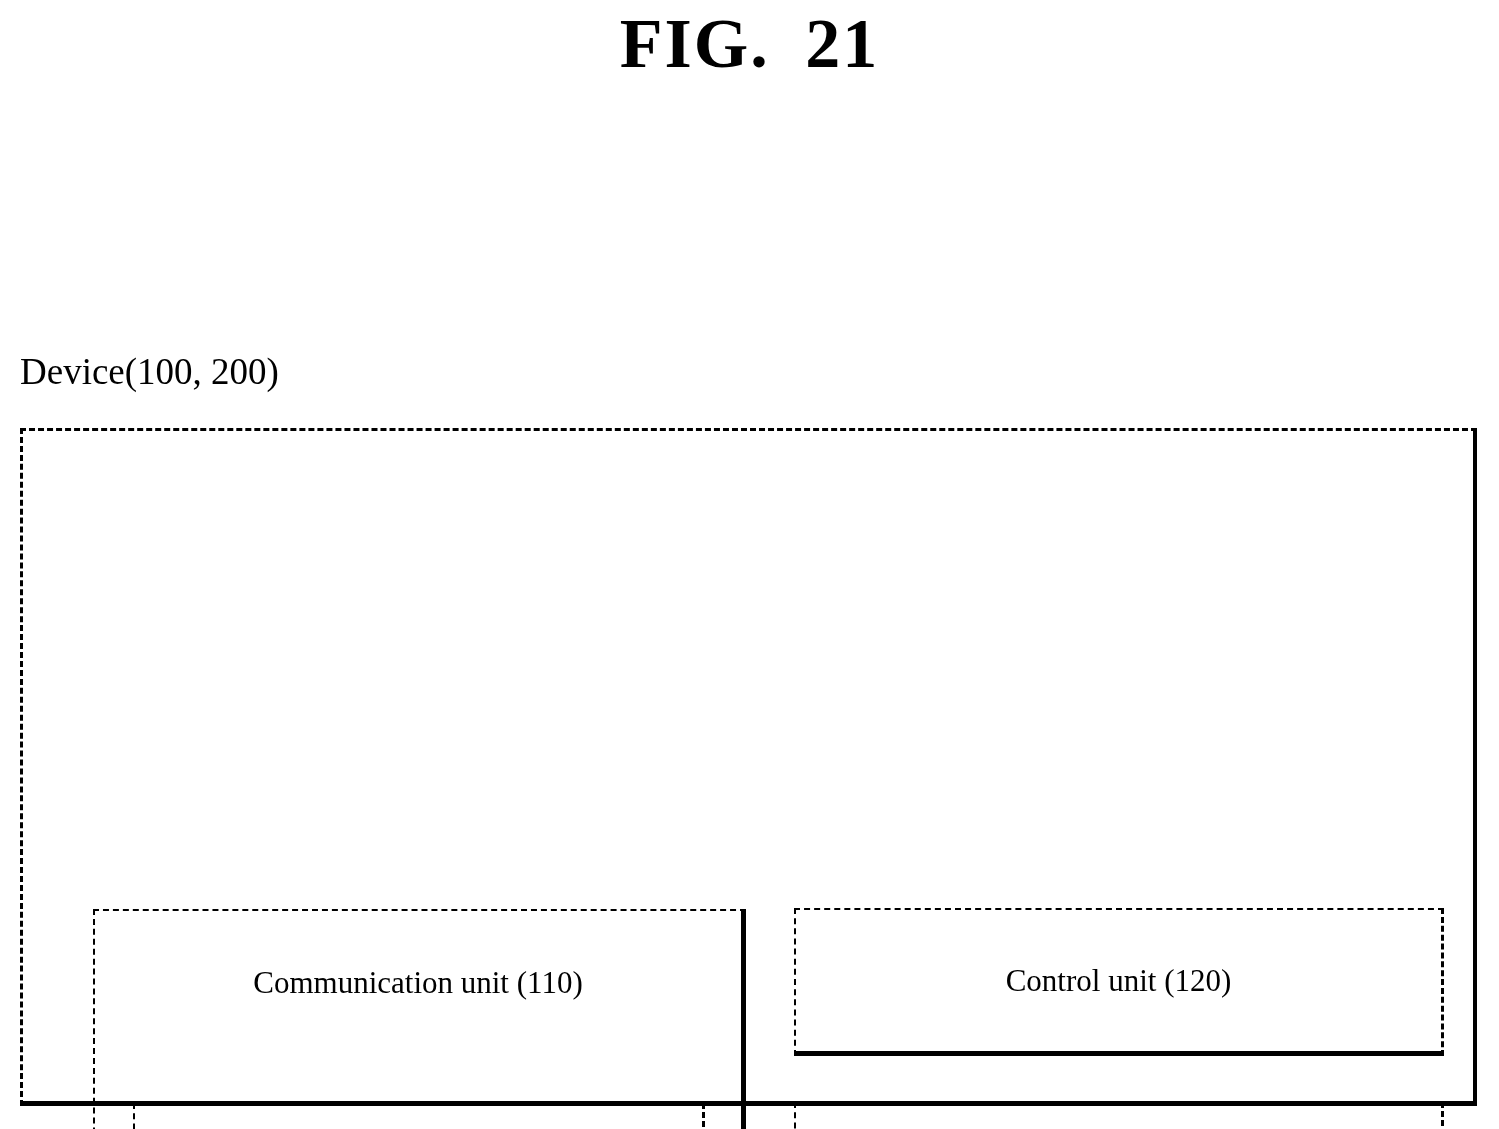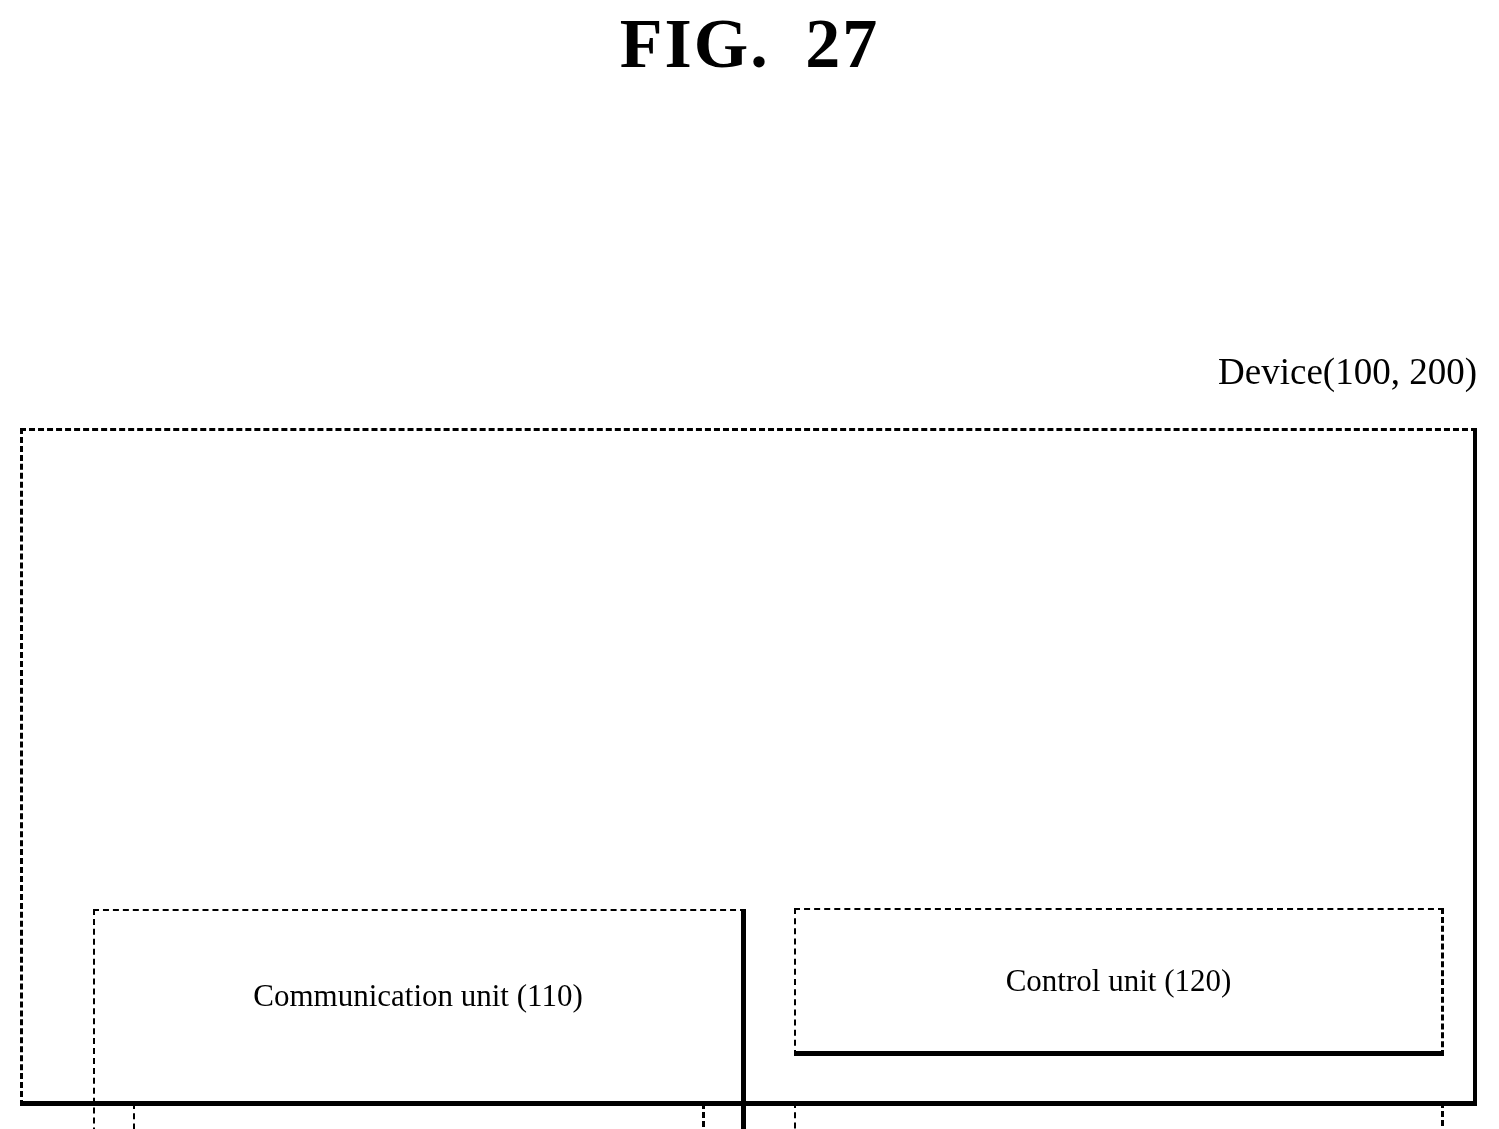--- a/index.html
+++ b/index.html
@@ -25,21 +25,21 @@
     font-size: 70px;
     font-weight: bold;
     letter-spacing: 2px;
     word-spacing: 16px;
   }
   .device-label {
     position: absolute;
     top: 350px;
     left: 20px;
     width: 1457px;
-    text-align: right;
+    text-align: left;
     font-size: 37px;
   }
   .box {
     position: absolute;
     box-sizing: border-box;
     border-color: #000000;
     text-align: center;
     font-size: 31px;
     line-height: 47px;
   }
@@ -57,21 +57,21 @@
     left: 70px;
     top: 478px;
     width: 653px;
     height: 572px;
     border-top: 2px dashed #000;
     border-left: 2px dashed #000;
     border-right: 5px solid #000;
     border-bottom: 5px solid #000;
   }
   .comm-unit-header {
-    margin-top: 61px;
+    margin-top: 48px;
   }
   .sub-box {
     left: 38px;
     width: 572px;
     height: 150px;
     border-top: 2px dashed #000;
     border-left: 2px dashed #000;
     border-right: 3px dashed #000;
     border-bottom: 5px solid #000;
     display: flex;
@@ -93,21 +93,21 @@
     align-items: center;
   }
   .control-box    { top: 477px; height: 148px; }
   .memory-box     { top: 671px; height: 150px; }
 </style>
 </head>
 <body>
 
 <div class="canvas">
 
-  <div class="fig-title">FIG. 27</div>
+  <div class="fig-title">FIG. 21</div>
 
   <div class="device-label">Device(100, 200)</div>
 
   <div class="box outer-box">
 
     <div class="box comm-unit-box">
       <div class="comm-unit-header">
         <div>Communication unit (110)</div>
       </div>
 

